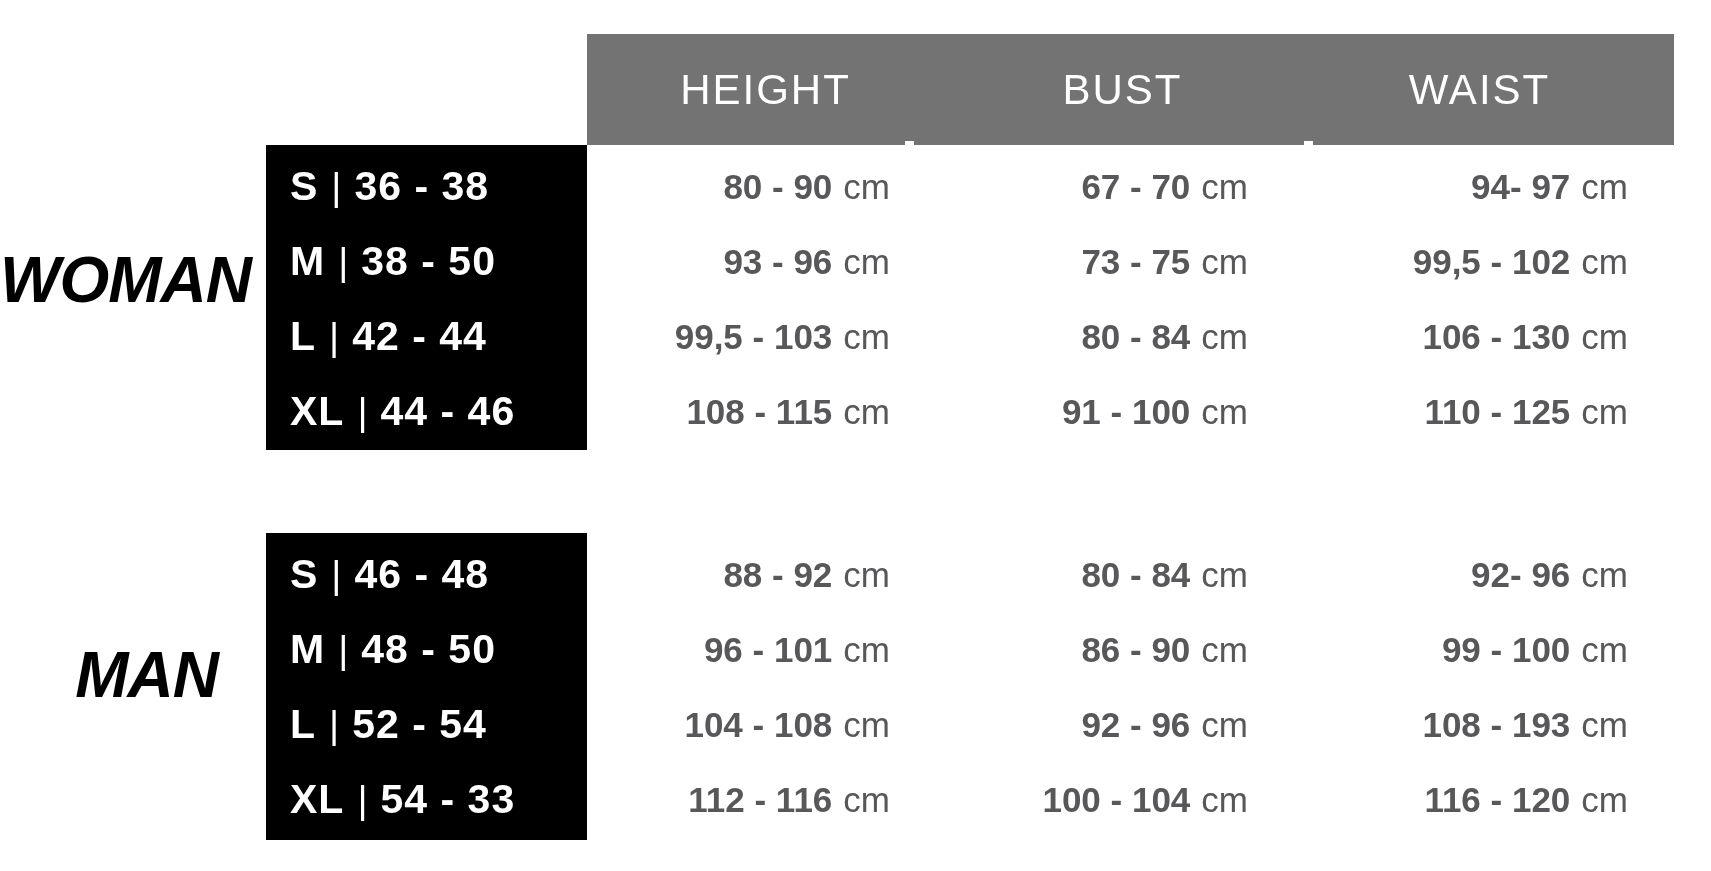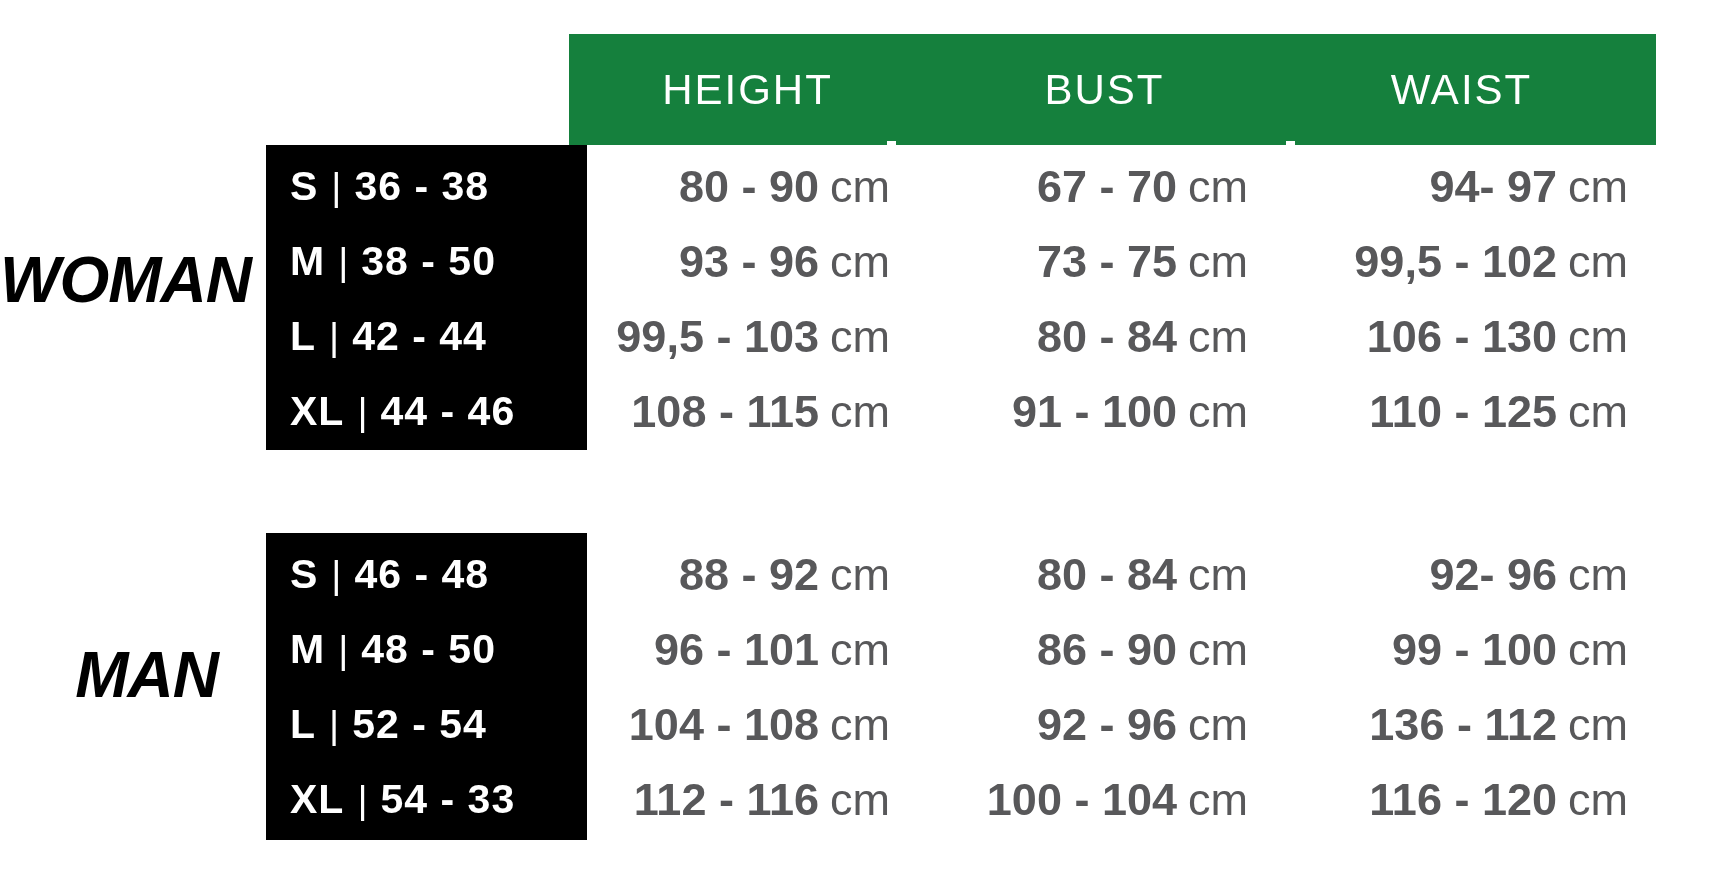--- a/index.html
+++ b/index.html
@@ -2,22 +2,22 @@
 <html><head>
 <meta charset="utf-8">
 <style>
   html,body{margin:0;padding:0;background:#ffffff;}
   .canvas{
     position:relative;width:1711px;height:871px;background:#ffffff;overflow:hidden;
     font-family:"Liberation Sans",sans-serif;
   }
   
   .header-bar{
-    position:absolute;left:569px;top:34px;width:1087px;height:111px;
-    background:#15803d;display:flex;box-sizing:border-box;padding-right:16px;
+    position:absolute;left:587px;top:34px;width:1087px;height:111px;
+    background:#737373;display:flex;box-sizing:border-box;padding-right:16px;
   }
   .hcell{
     flex:1;display:flex;align-items:center;justify-content:center;
     color:#ffffff;font-size:42px;font-weight:400;letter-spacing:2px;
   }
   .notch{position:absolute;bottom:0;width:9px;height:4px;background:#ffffff;}
   .n1{left:318px;}
   .n2{left:717px;}
   
   .group-label{
@@ -36,21 +36,21 @@
   .woman-box{top:145px;height:305px;}
   .man-box{top:533px;height:307px;}
   .size-row{height:75px;display:flex;align-items:center;color:#ffffff;font-size:41px;white-space:nowrap;}
   .sz{font-weight:700;letter-spacing:1px;}
   .sep{font-weight:300;margin:0 13px;font-size:39px;}
   .rng{font-weight:700;letter-spacing:1px;}
   
   .values{
     position:absolute;left:587px;width:1041px;
     display:grid;grid-template-columns:303px 358px 380px;grid-auto-rows:75px;
-    padding-top:4px;color:#58585a;font-size:45px;
+    padding-top:4px;color:#58585a;font-size:35px;
   }
   .woman-values{top:145px;}
   .man-values{top:533px;}
   .cell{display:flex;align-items:center;justify-content:flex-end;white-space:nowrap;}
   .num{font-weight:700;}
   .unit{font-weight:400;margin-left:11px;text-align:center;}
 </style>
 </head>
 <body>
 
@@ -191,21 +191,21 @@
       </div>
     <div class="cell">
         <span class="num">104 - 108</span>
         <span class="unit">cm</span>
       </div>
     <div class="cell">
         <span class="num">92 - 96</span>
         <span class="unit">cm</span>
       </div>
     <div class="cell">
-        <span class="num">136 - 112</span>
+        <span class="num">108 - 193</span>
         <span class="unit">cm</span>
       </div>
     <div class="cell">
         <span class="num">112 - 116</span>
         <span class="unit">cm</span>
       </div>
     <div class="cell">
         <span class="num">100 - 104</span>
         <span class="unit">cm</span>
       </div>

